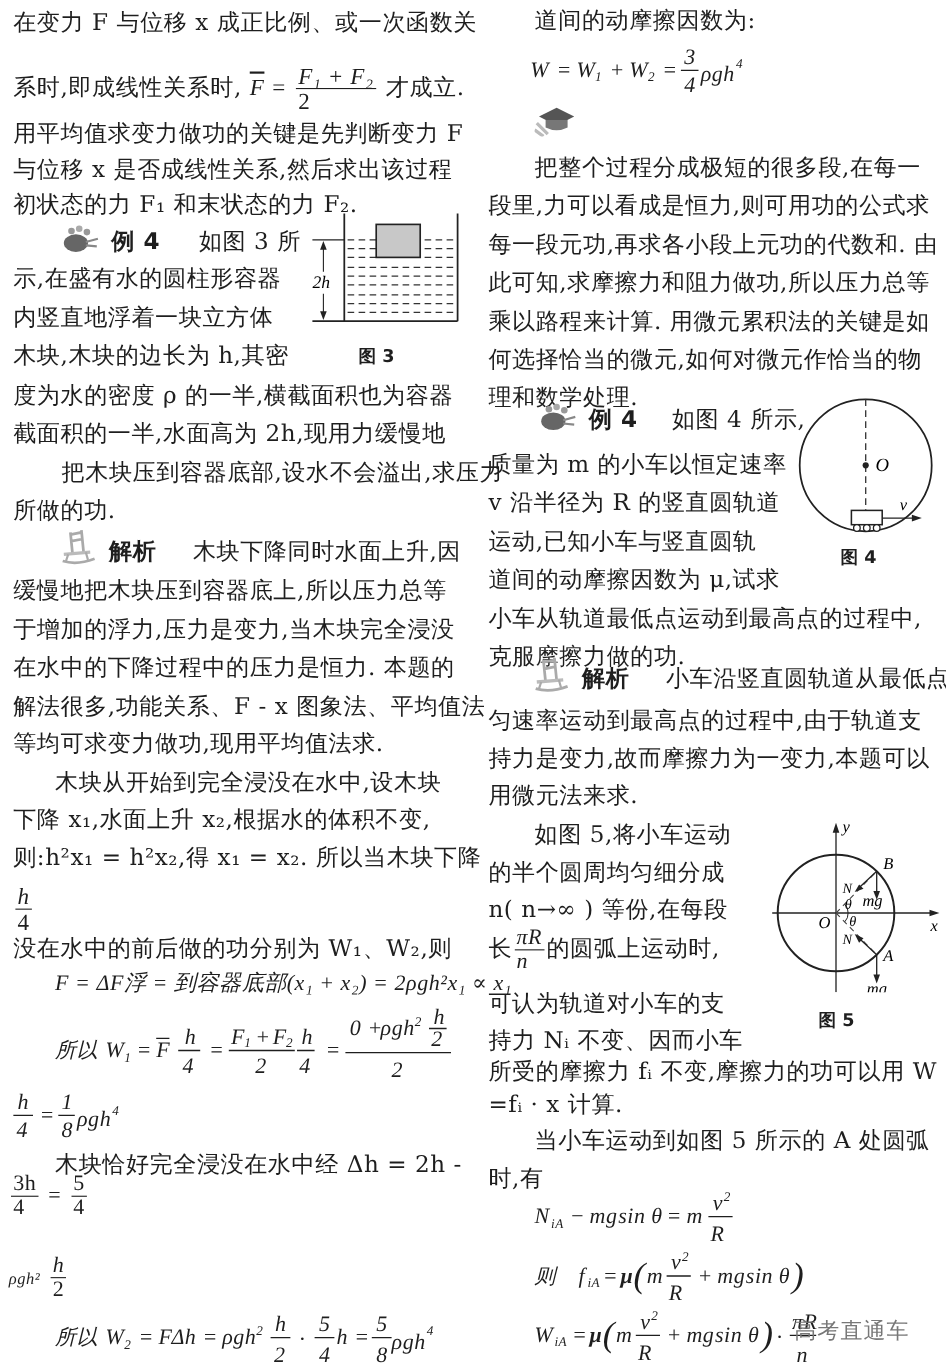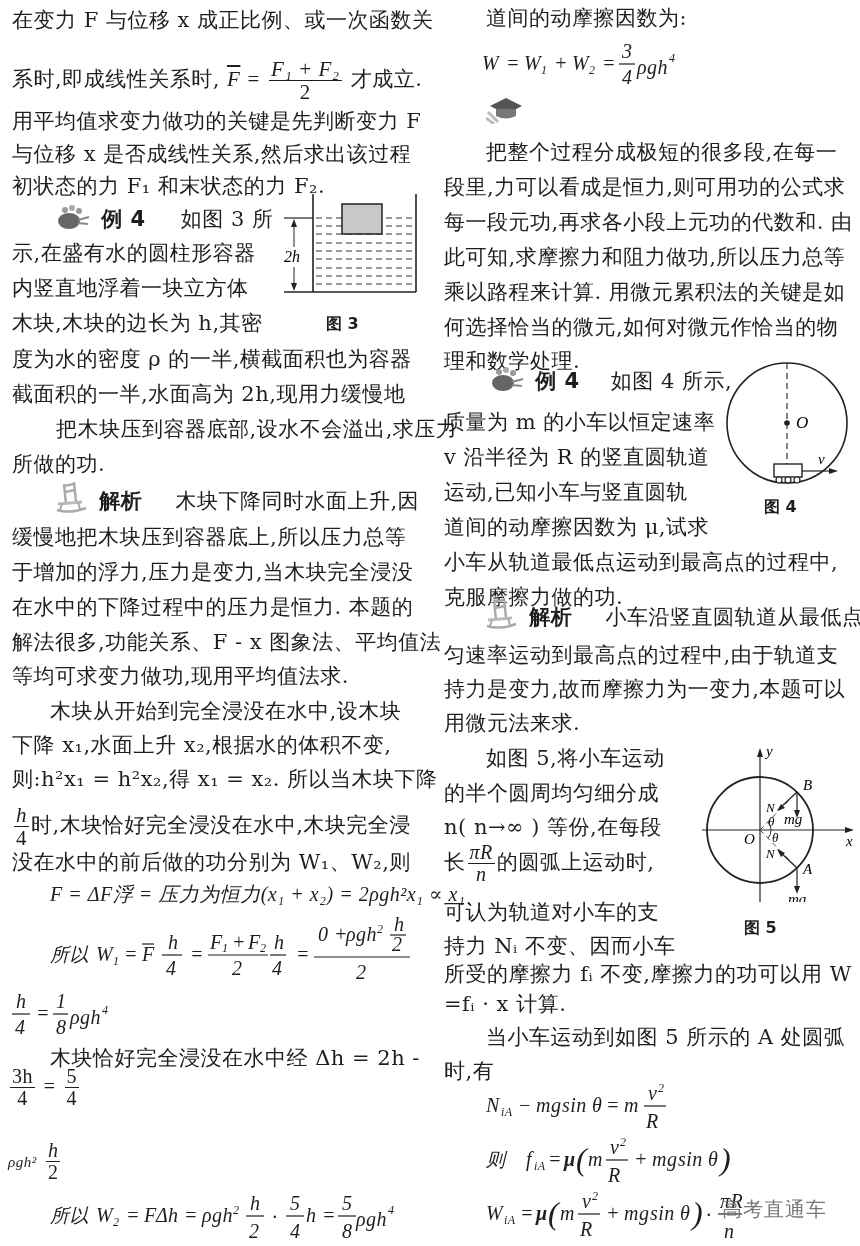--- a/index.html
+++ b/index.html
@@ -10,21 +10,21 @@
   }
   .line {
     position: absolute; white-space: nowrap;
     font-size: 21px; line-height: 28px;
     font-family: "DejaVu Serif", "Liberation Serif", serif;
     letter-spacing: 0.5px;
   }
   .i { font-family: "Liberation Serif", "DejaVu Serif", serif; font-style: italic; }
   .m { font-family: "Liberation Serif", "DejaVu Serif", serif; }
   .frac {
-    display: inline-flex; flex-direction: column; align-items: center;
+    display: inline-flex; flex-direction: column; align-items: flex-start;
     vertical-align: middle; font-family: "Liberation Serif", serif;
     line-height: 1.05; margin: 0 2px;
   }
   .frac > .num { border-bottom: 1.3px solid #1e1e1e; padding: 0 2px; }
   .frac > .den { padding: 0 2px; }
   .heading { font-family: "DejaVu Sans", "Liberation Sans", sans-serif; font-weight: bold; font-size: 22px; }
   .label-bold { font-family: "DejaVu Sans", "Liberation Sans", sans-serif; font-weight: bold; }
   .fig-caption { position: absolute; font-family: "DejaVu Sans", "Liberation Sans", sans-serif; font-weight: bold; font-size: 16px; }
   .icon { display: inline-block; vertical-align: middle; margin-right: 4px; }
   .watermark {
@@ -122,24 +122,24 @@
   <div class="line" style="left:12px; top:628px;">解法很多,功能关系、F - x 图象法、平均值法</div>
   <div class="line" style="left:12px; top:662px;">等均可求变力做功,现用平均值法求.</div>
   <div class="line" style="left:50px; top:697px;">木块从开始到完全浸没在水中,设木块</div>
   <div class="line" style="left:12px; top:731px;">下降 x₁,水面上升 x₂,根据水的体积不变,</div>
   <div class="line" style="left:12px; top:765px;">则:h²x₁ = h²x₂,得 x₁ = x₂. 所以当木块下降</div>
 
   <div class="line" style="left:12px; top:804px;">
     <span class="frac">
       <span class="num i">h</span>
       <span class="den">4</span>
-    </span><span>时,木块恰好完全浸没在水中,木块完全浸</span>
+    </span>
   </div>
   <div class="line" style="left:12px; top:848px;">没在水中的前后做的功分别为 W₁、W₂,则</div>
-  <div class="line m i" style="left:50px; top:880px; font-size:20px;">F = ΔF浮 = 压力为恒力(x₁ + x₂) = 2ρgh²x₁ ∝ x₁</div>
+  <div class="line m i" style="left:50px; top:880px; font-size:20px;">F = ΔF浮 = 到容器底部(x₁ + x₂) = 2ρgh²x₁ ∝ x₁</div>
 
   <div class="line" style="left:50px; top:915px; height:70px;">
     <svg width="380" height="70" viewBox="0 0 380 70">
       <g font-family="Liberation Serif, serif" font-size="20" fill="#1e1e1e">
         <text x="0" y="46" font-family="DejaVu Serif, serif" font-size="19">所以</text>
         <text x="46" y="46" font-style="italic">W</text>
           <text x="63" y="50" font-size="12">1</text>
         <text x="74" y="46">=</text>
         <text x="92" y="46" font-style="italic">F</text>
           <line x1="92" y1="29" x2="104" y2="29" stroke="#1e1e1e" stroke-width="1.2"></line>

